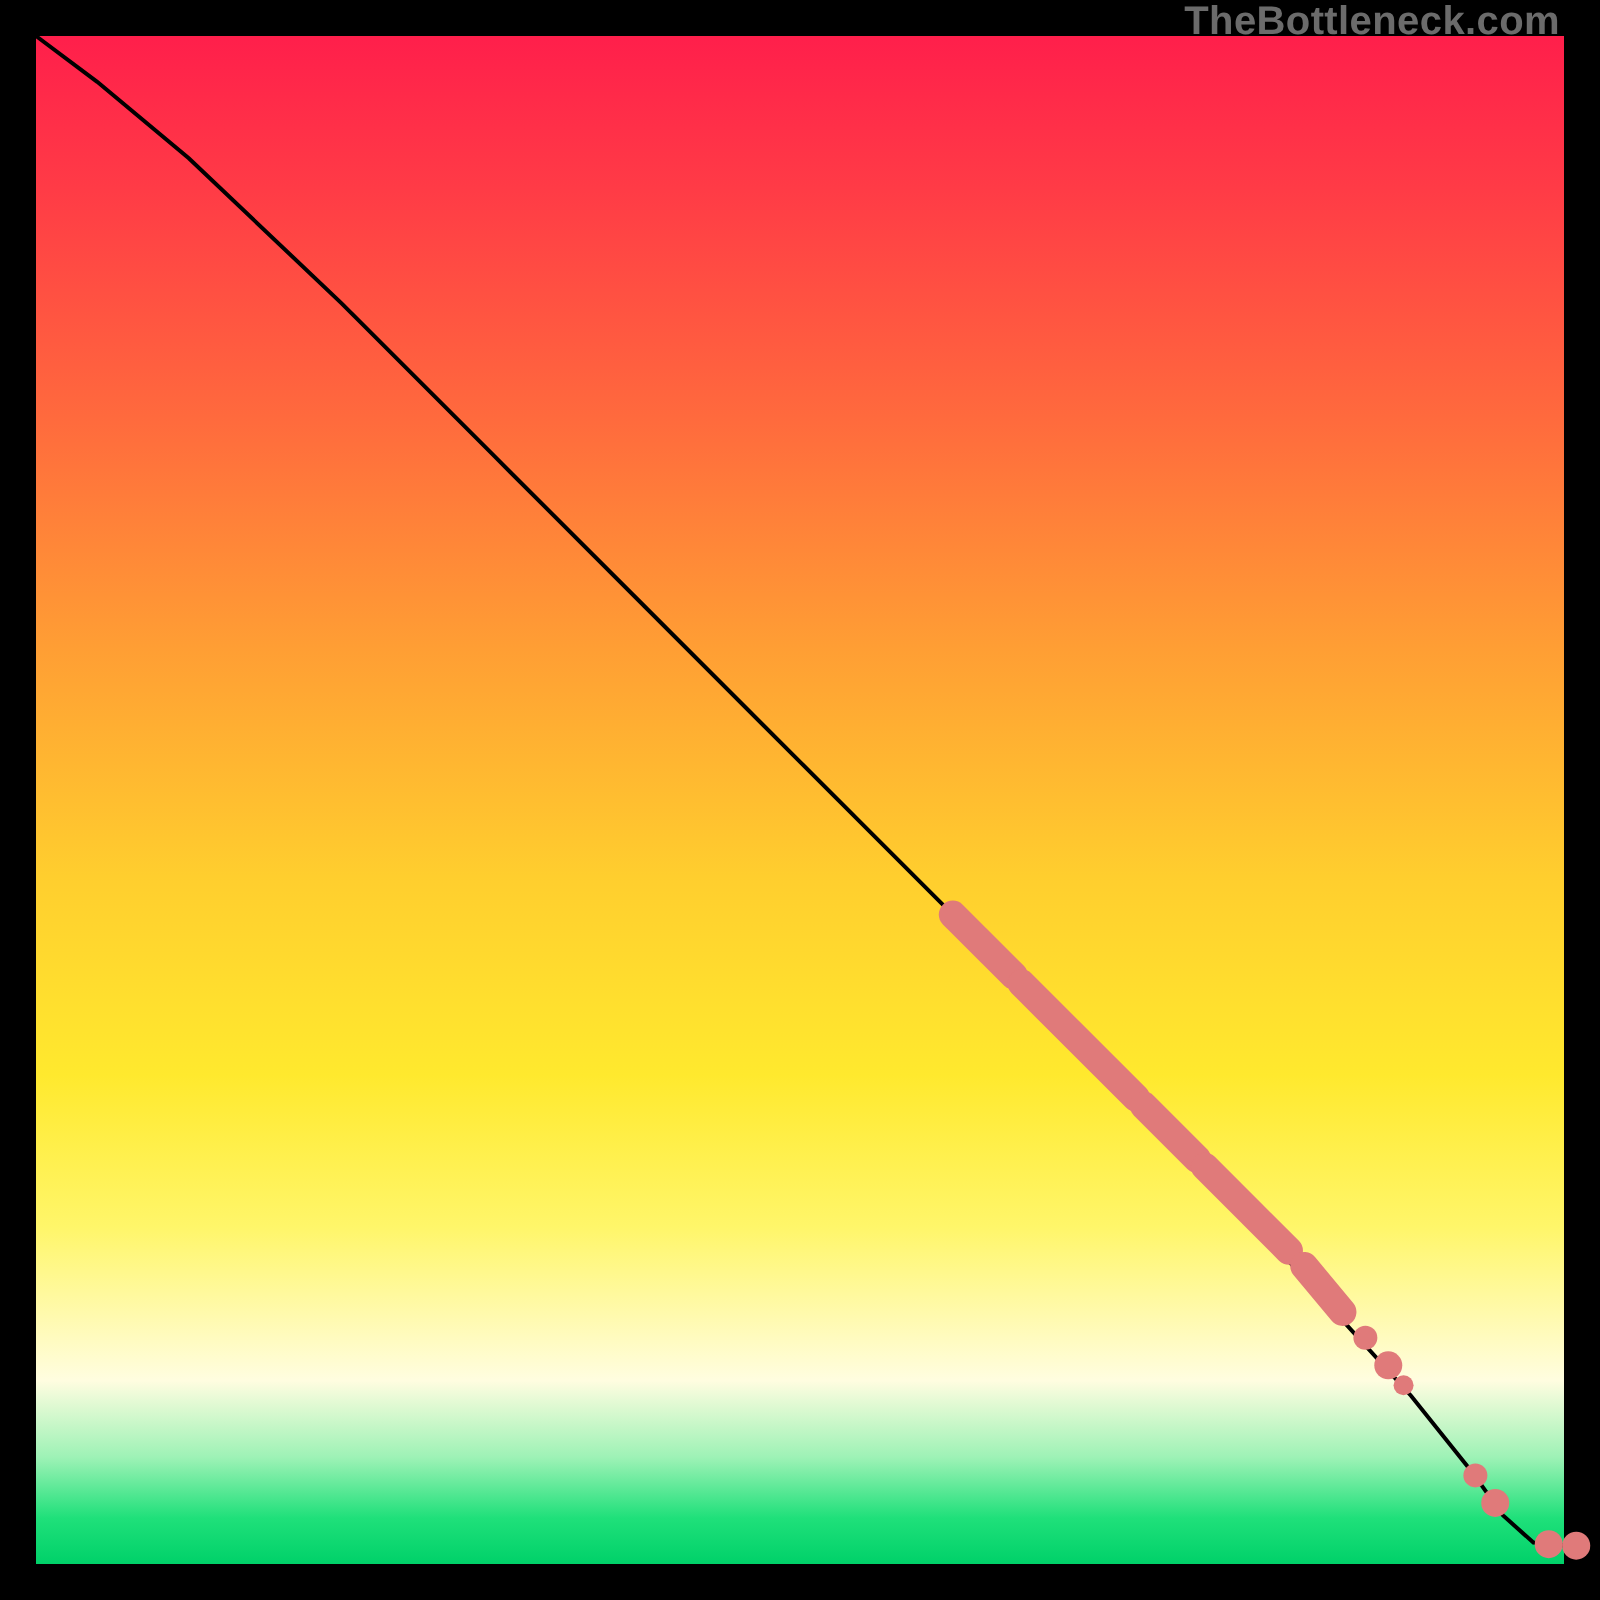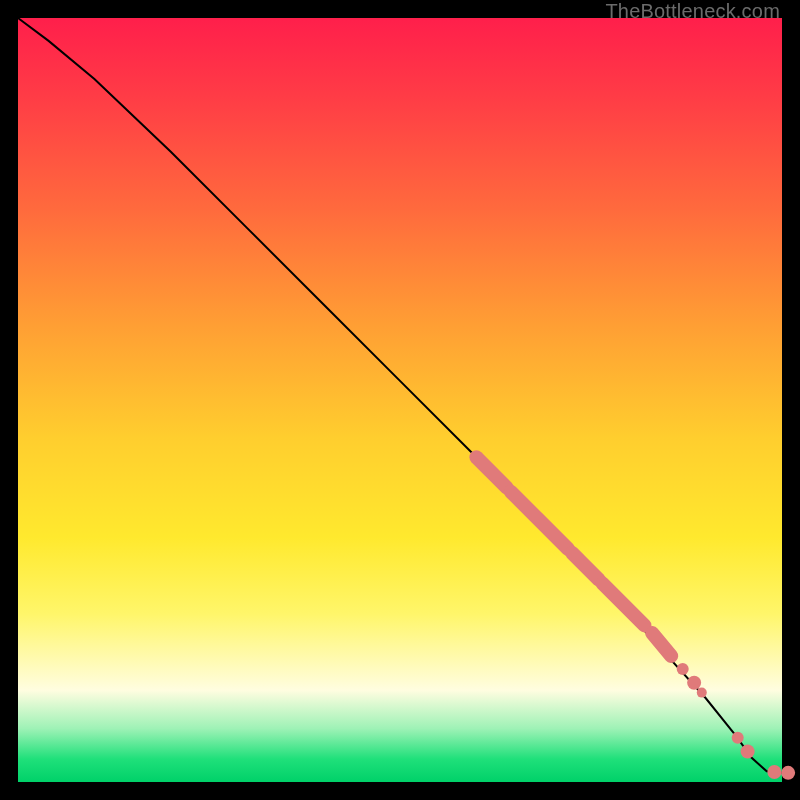--- a/index.html
+++ b/index.html
@@ -40,21 +40,21 @@
       #1fe07a 97%,
       #00d169 100%
     );
   }
   .watermark {
     position: absolute;
     top: 0px;
     right: 20px;
     color: #6b6b6b;
     font-size: 20px;
-    font-weight: 400;
+    font-weight: 700;
     letter-spacing: 0.2px;
     user-select: none;
   }
   svg.overlay {
     position: absolute;
     top: 18px;
     left: 18px;
     width: 764px;
     height: 764px;
     overflow: visible;

